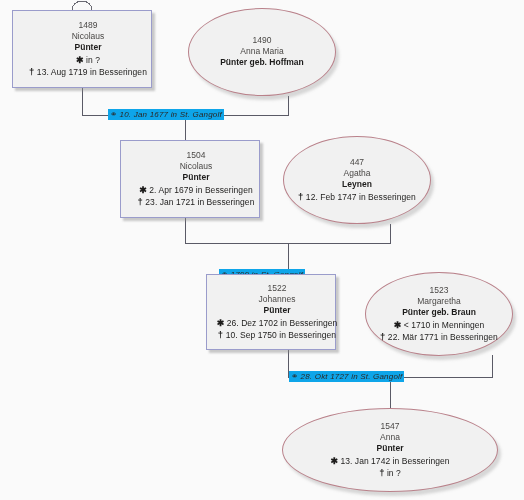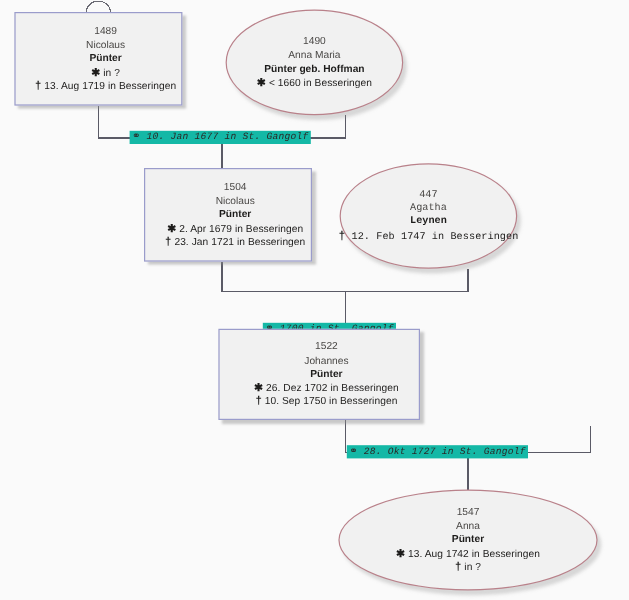--- a/index.html
+++ b/index.html
@@ -77,25 +77,24 @@
     font-size: 9px;
   }
 
   
   .marr {
     position: absolute;
     font-size: 8px;
     font-style: italic;
     color: #2a2927;
     white-space: nowrap;
-    background: #14b8a6;
+    background: #0ea5e9;
     padding: 0 2px;
     line-height: 10px;
     letter-spacing: 0.2px;
-    font-family: Liberation Mono, monospace;
   }
   .marr .msym {
     font-style: normal;
     font-size: 8.5px;
     letter-spacing: 0;
   }
 </style>
 </head>
 <body>
 
@@ -122,63 +121,69 @@
     <div class="given">Nicolaus</div>
     <div class="surname">Pünter</div>
     <div class="evt"><span class="sym birth">✱</span> <span>in ?</span></div>
     <div class="evt"><span class="sym">†</span> <span>13. Aug 1719 in Besseringen</span></div>
   </div>
 
   <div class="node female" style="left:188px; top:8px; width:148px; height:88px;">
     <div class="nid">1490</div>
     <div class="given">Anna Maria</div>
     <div class="surname">Pünter geb. Hoffman</div>
-    <div class="evt"><span class="sym birth">✱</span> <span>&lt; 1660 in Besseringen</span></div>
   </div>
 
   <div class="marr" style="left:108px; top:109px;">
     <span class="msym">⚭</span>
     <span>10. Jan 1677 in St. Gangolf</span>
   </div>
 
   <div class="node male" style="left:120px; top:140px; width:140px; height:78px;">
     <div class="nid">1504</div>
     <div class="given">Nicolaus</div>
     <div class="surname">Pünter</div>
     <div class="evt"><span class="sym birth">✱</span> <span>2. Apr 1679 in Besseringen</span></div>
     <div class="evt"><span class="sym">†</span> <span>23. Jan 1721 in Besseringen</span></div>
   </div>
 
-  <div class="node female" style="left:283px; top:136px; width:148px; height:88px;font-family:Liberation Mono, monospace;">
+  <div class="node female" style="left:283px; top:136px; width:148px; height:88px;">
     <div class="nid">447</div>
     <div class="given">Agatha</div>
     <div class="surname">Leynen</div>
     <div class="evt"><span class="sym">†</span> <span>12. Feb 1747 in Besseringen</span></div>
   </div>
 
   <div class="marr" style="left:219px; top:237px;margin-top:32px;">
     <span class="msym">⚭</span>
     <span>1700 in St. Gangolf</span>
   </div>
 
-  <div class="node male" style="left:182px; top:274px; width:168px; height:76px;">
+  <div class="node male" style="left:206px; top:274px; width:130px; height:76px;">
     <div class="nid">1522</div>
     <div class="given">Johannes</div>
     <div class="surname">Pünter</div>
     <div class="evt"><span class="sym birth">✱</span> <span>26. Dez 1702 in Besseringen</span></div>
     <div class="evt"><span class="sym">†</span> <span>10. Sep 1750 in Besseringen</span></div>
   </div>
 
+  <div class="node female" style="left:365px; top:272px; width:148px; height:84px;">
+    <div class="nid">1523</div>
+    <div class="given">Margaretha</div>
+    <div class="surname">Pünter geb. Braun</div>
+    <div class="evt"><span class="sym birth">✱</span> <span>&lt; 1710 in Menningen</span></div>
+    <div class="evt"><span class="sym">†</span> <span>22. Mär 1771 in Besseringen</span></div>
+  </div>
 
   <div class="marr" style="left:289px; top:371px;">
     <span class="msym">⚭</span>
     <span>28. Okt 1727 in St. Gangolf</span>
   </div>
 
   <div class="node female" style="left:282px; top:408px; width:216px; height:84px;">
     <div class="nid">1547</div>
     <div class="given">Anna</div>
     <div class="surname">Pünter</div>
-    <div class="evt"><span class="sym birth">✱</span> <span>13. Aug 1742 in Besseringen</span></div>
+    <div class="evt"><span class="sym birth">✱</span> <span>13. Jan 1742 in Besseringen</span></div>
     <div class="evt"><span class="sym">†</span> <span>in ?</span></div>
   </div>
 
 </div>
 
 </body></html>

